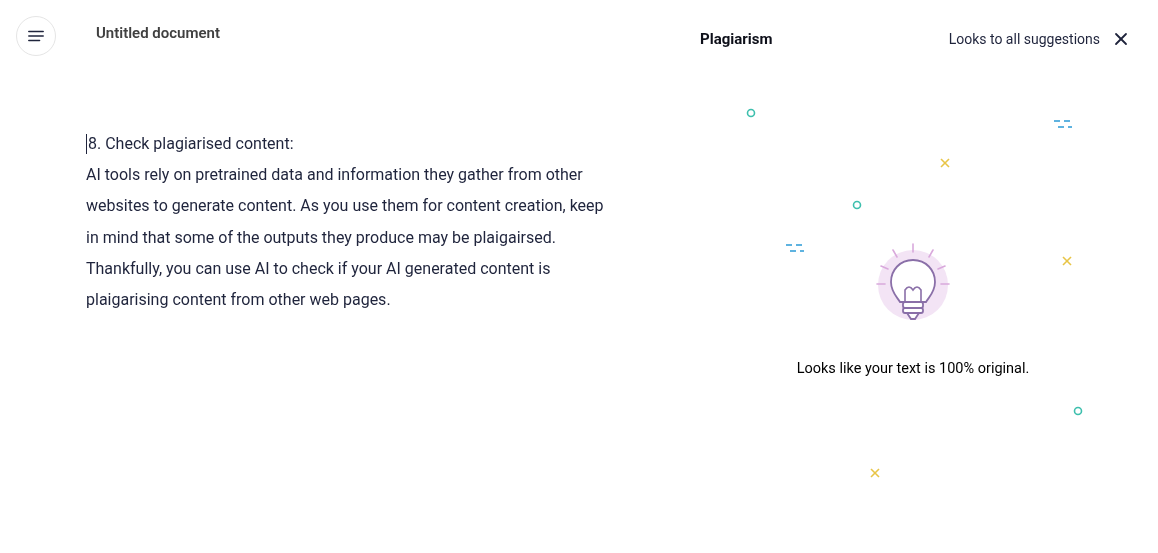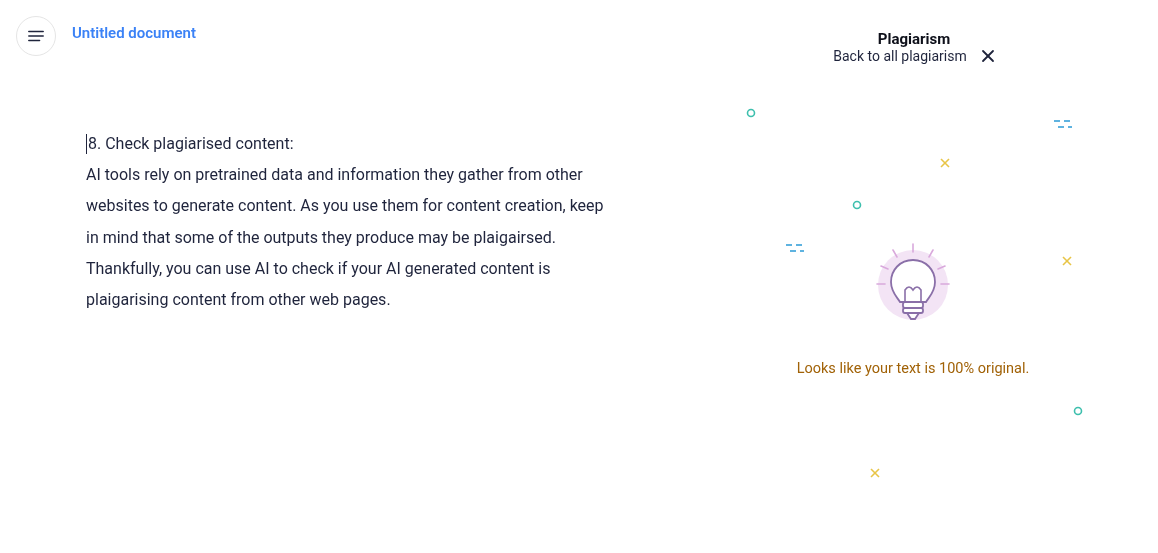--- a/index.html
+++ b/index.html
@@ -29,24 +29,24 @@
       justify-content: center;
       cursor: pointer;
     }
     .menu-btn svg {
       width: 18px;
       height: 14px;
     }
     .doc-title {
       position: absolute;
       top: 24px;
-      left: 72px;
+      left: 96px;
       font-size: 15px;
       font-weight: 600;
-      color: #3b82f6;
+      color: #404040;
     }
     .editor-area {
       position: absolute;
       top: 128px;
       left: 86px;
       width: 530px;
       color: #1f243c;
       font-size: 16px;
       line-height: 1.95;
     }
@@ -74,21 +74,20 @@
       height: 100%;
     }
     .panel-header {
       position: absolute;
       top: 30px;
       left: 32px;
       right: 30px;
       display: flex;
       justify-content: space-between;
       align-items: center;
-      flex-direction: column;
     }
     .panel-title {
       font-size: 15px;
       font-weight: 700;
       color: #0e101a;
     }
     .panel-actions {
       display: flex;
       align-items: center;
       gap: 14px;
@@ -128,21 +127,21 @@
     }
     .deco {
       position: absolute;
     }
     .result-text {
       position: absolute;
       top: 356px;
       left: 0;
       right: 0;
       text-align: center;
-      color: #a16207;
+      color: #000000;
       font-size: 14.5px;
       line-height: 1.75;
       padding: 0 20px;
     }
   </style>
 </head>
 <body>
 
 <div class="menu-btn">
   <svg viewBox="0 0 20 14">
@@ -155,21 +154,21 @@
 <div class="doc-title">Untitled document</div>
 
 <div class="editor-area">
   <p><span class="cursor"></span><span>8. Check plagiarised content:<br>AI tools rely on pretrained data and information they gather from other websites to generate content. As you use them for content creation, keep in mind that some of the outputs they produce may be plaigairsed. Thankfully, you can use AI to check if your AI generated content is plaigarising content from other web pages.</span></p>
 </div>
 
 <div class="right-panel">
   <div class="panel-header">
     <div class="panel-title">Plagiarism</div>
     <div class="panel-actions">
-      <span class="back-link">Back to all plagiarism</span>
+      <span class="back-link">Looks to all suggestions</span>
       <span class="close-btn">
         <svg width="14" height="14" viewBox="0 0 14 14">
           <line x1="2" y1="2" x2="12" y2="12" stroke="#1f243c" stroke-width="1.8" stroke-linecap="round"></line>
           <line x1="12" y1="2" x2="2" y2="12" stroke="#1f243c" stroke-width="1.8" stroke-linecap="round"></line>
         </svg>
       </span>
     </div>
   </div>
 
   <div class="illustration">

